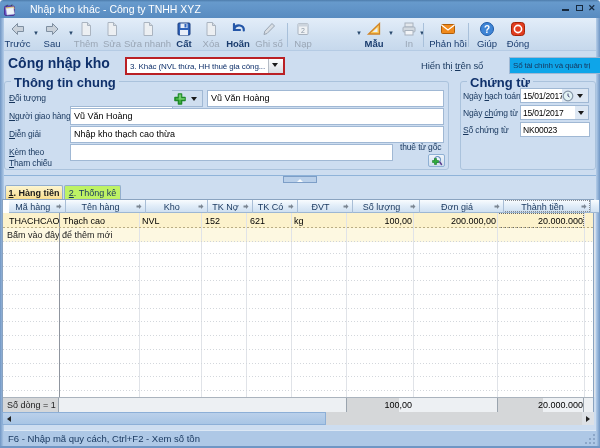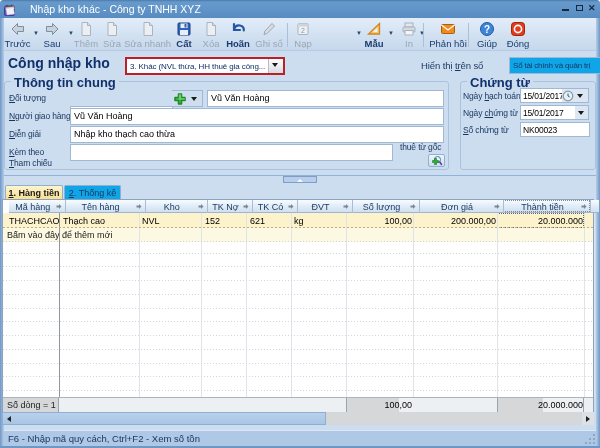--- a/index.html
+++ b/index.html
@@ -43,21 +43,21 @@
 #grp1 { left:4px; top:81px; width:445px; height:89px; }
 #grp2 { left:460px; top:81px; width:136px; height:89px; }
 .flabel { position:absolute; font-size:8.5px; letter-spacing:-0.15px; color:#17365d; white-space:nowrap; }
 .input { position:absolute; background:#fff; border:1px solid #a0b8d4; font-size:9px;
   color:#000; padding:2px 0 0 3px; white-space:nowrap; overflow:hidden; }
 
 #tabbar { left:4px; top:183px; width:592px; height:17px; }
 .tab { position:absolute; font-size:9px; color:#17365d; text-align:center; white-space:nowrap; line-height:14px;
   border:1px solid #93aecd; border-bottom:none; border-radius:2px 2px 0 0; }
 #tab1 { left:1px; top:2px; width:58px; height:15px; background:linear-gradient(#fdf5d0,#f8dd8a); font-weight:bold; color:#1a1a1a; }
-#tab2 { left:60px; top:2px; width:57px; height:15px; background:#0ea5e9; }
+#tab2 { left:60px; top:2px; width:57px; height:15px; background:#bef264; }
 
 #grid { left:2px; top:199px; width:592px; height:214px; background:#fff; border:1px solid #8aa3c0; }
 #ghead { position:absolute; left:0; top:0; width:590px; height:13px;
   background:linear-gradient(#f9fcfe,#e3eef9 45%,#cfe0f1); border-bottom:1px solid #9db7d3;margin-left:6px; }
 .hcell { position:absolute; top:2px; height:11px; font-size:9px; color:#17365d; text-align:center; }
 .vline { position:absolute; top:0; width:1px; background:#c4cfdb; }
 #row1 { position:absolute; left:0; top:13px; width:590px; height:15px; background:#fcf2cc;padding-left:6px; }
 #row2 { position:absolute; left:0; top:28px; width:590px; height:14px; background:#fdf8e1; }
 .cell { position:absolute; font-size:9px; color:#000; top:3px; white-space:nowrap; }
 .hrule { position:absolute; left:0; width:590px; height:1px;

